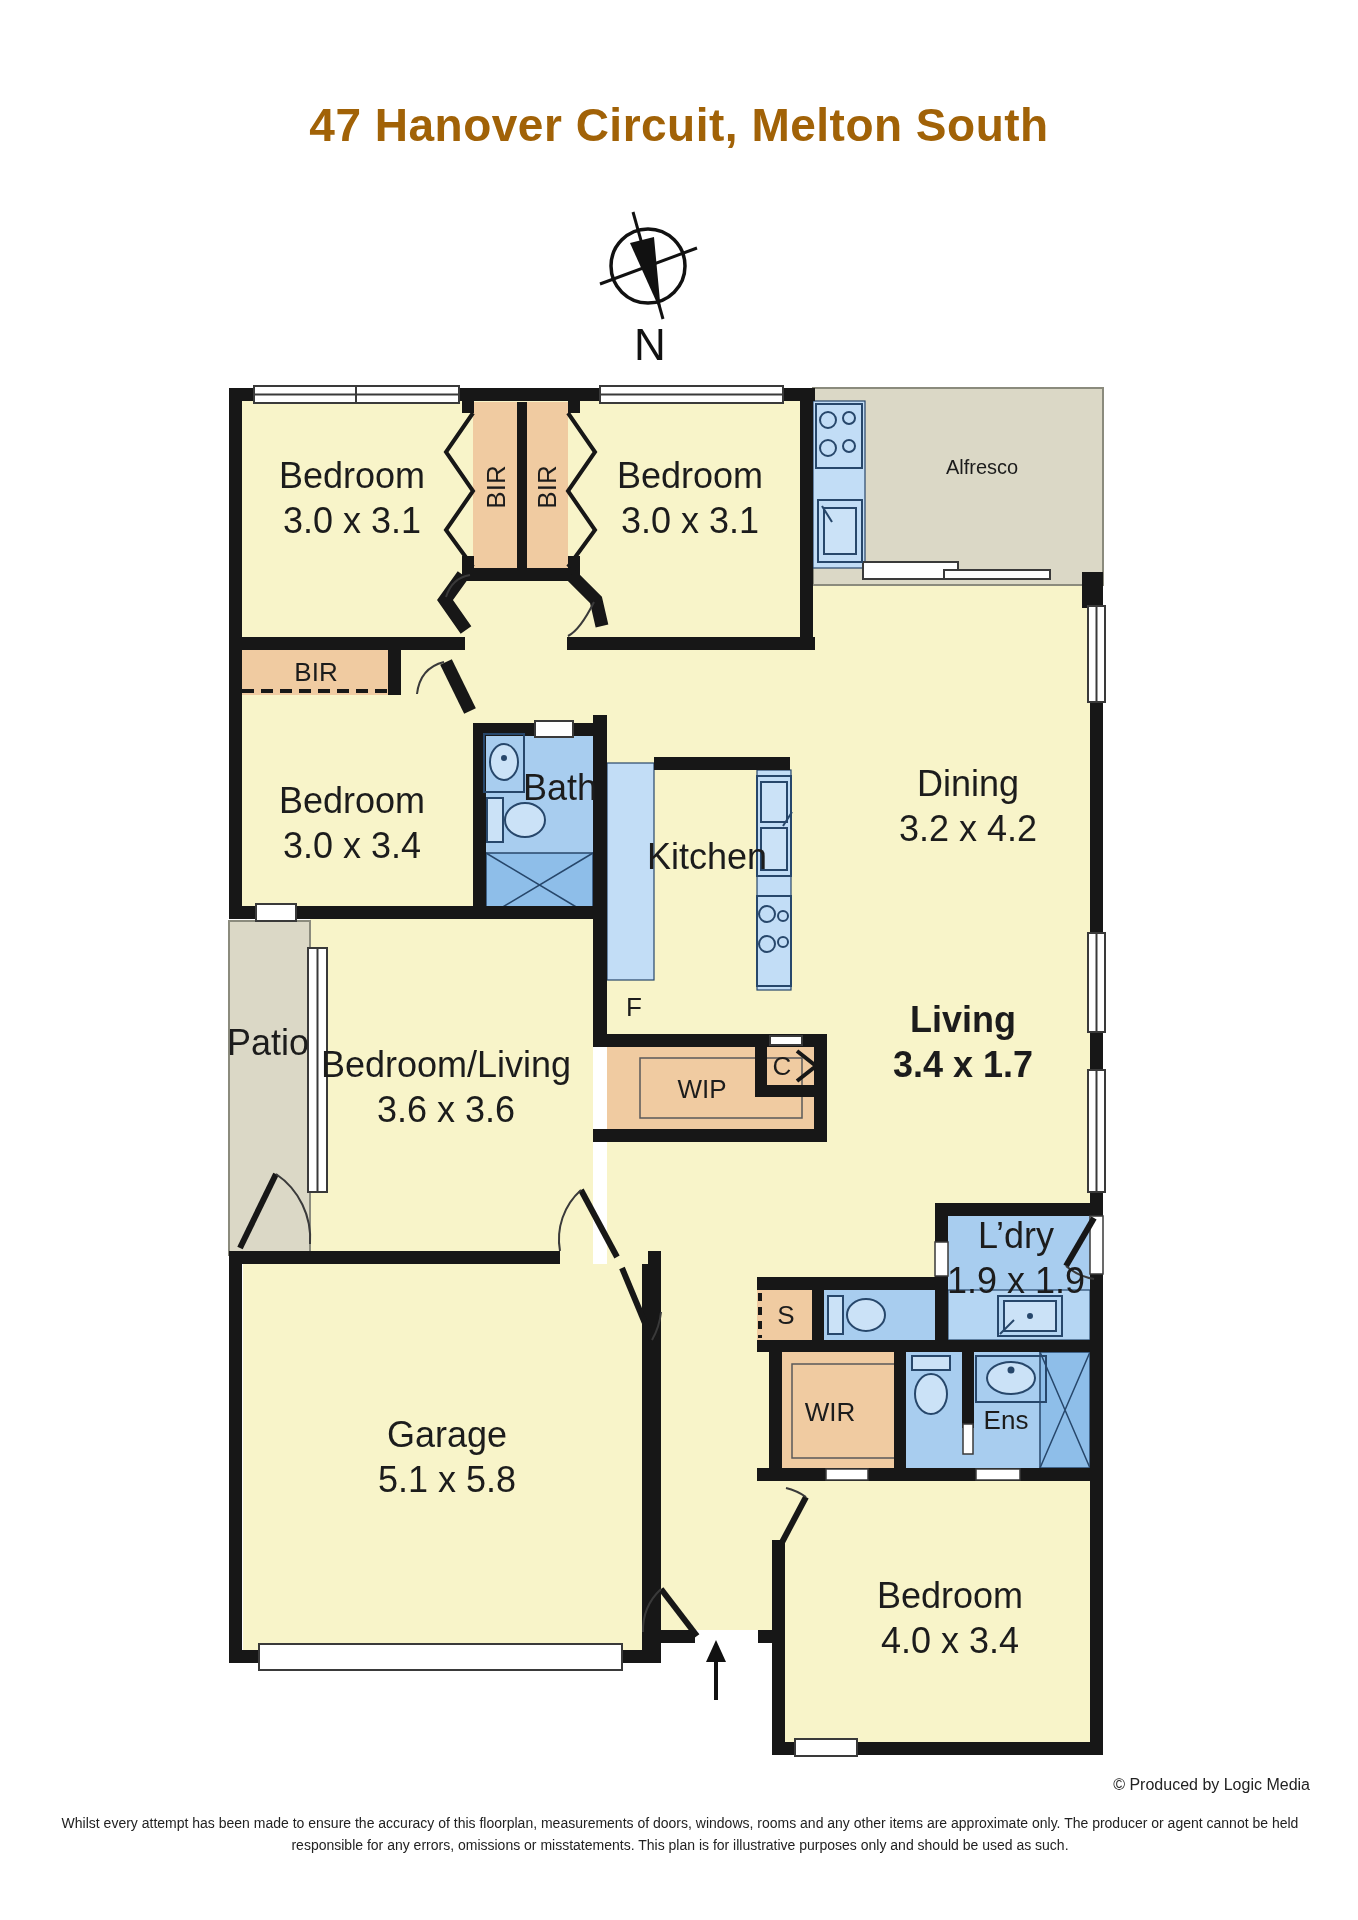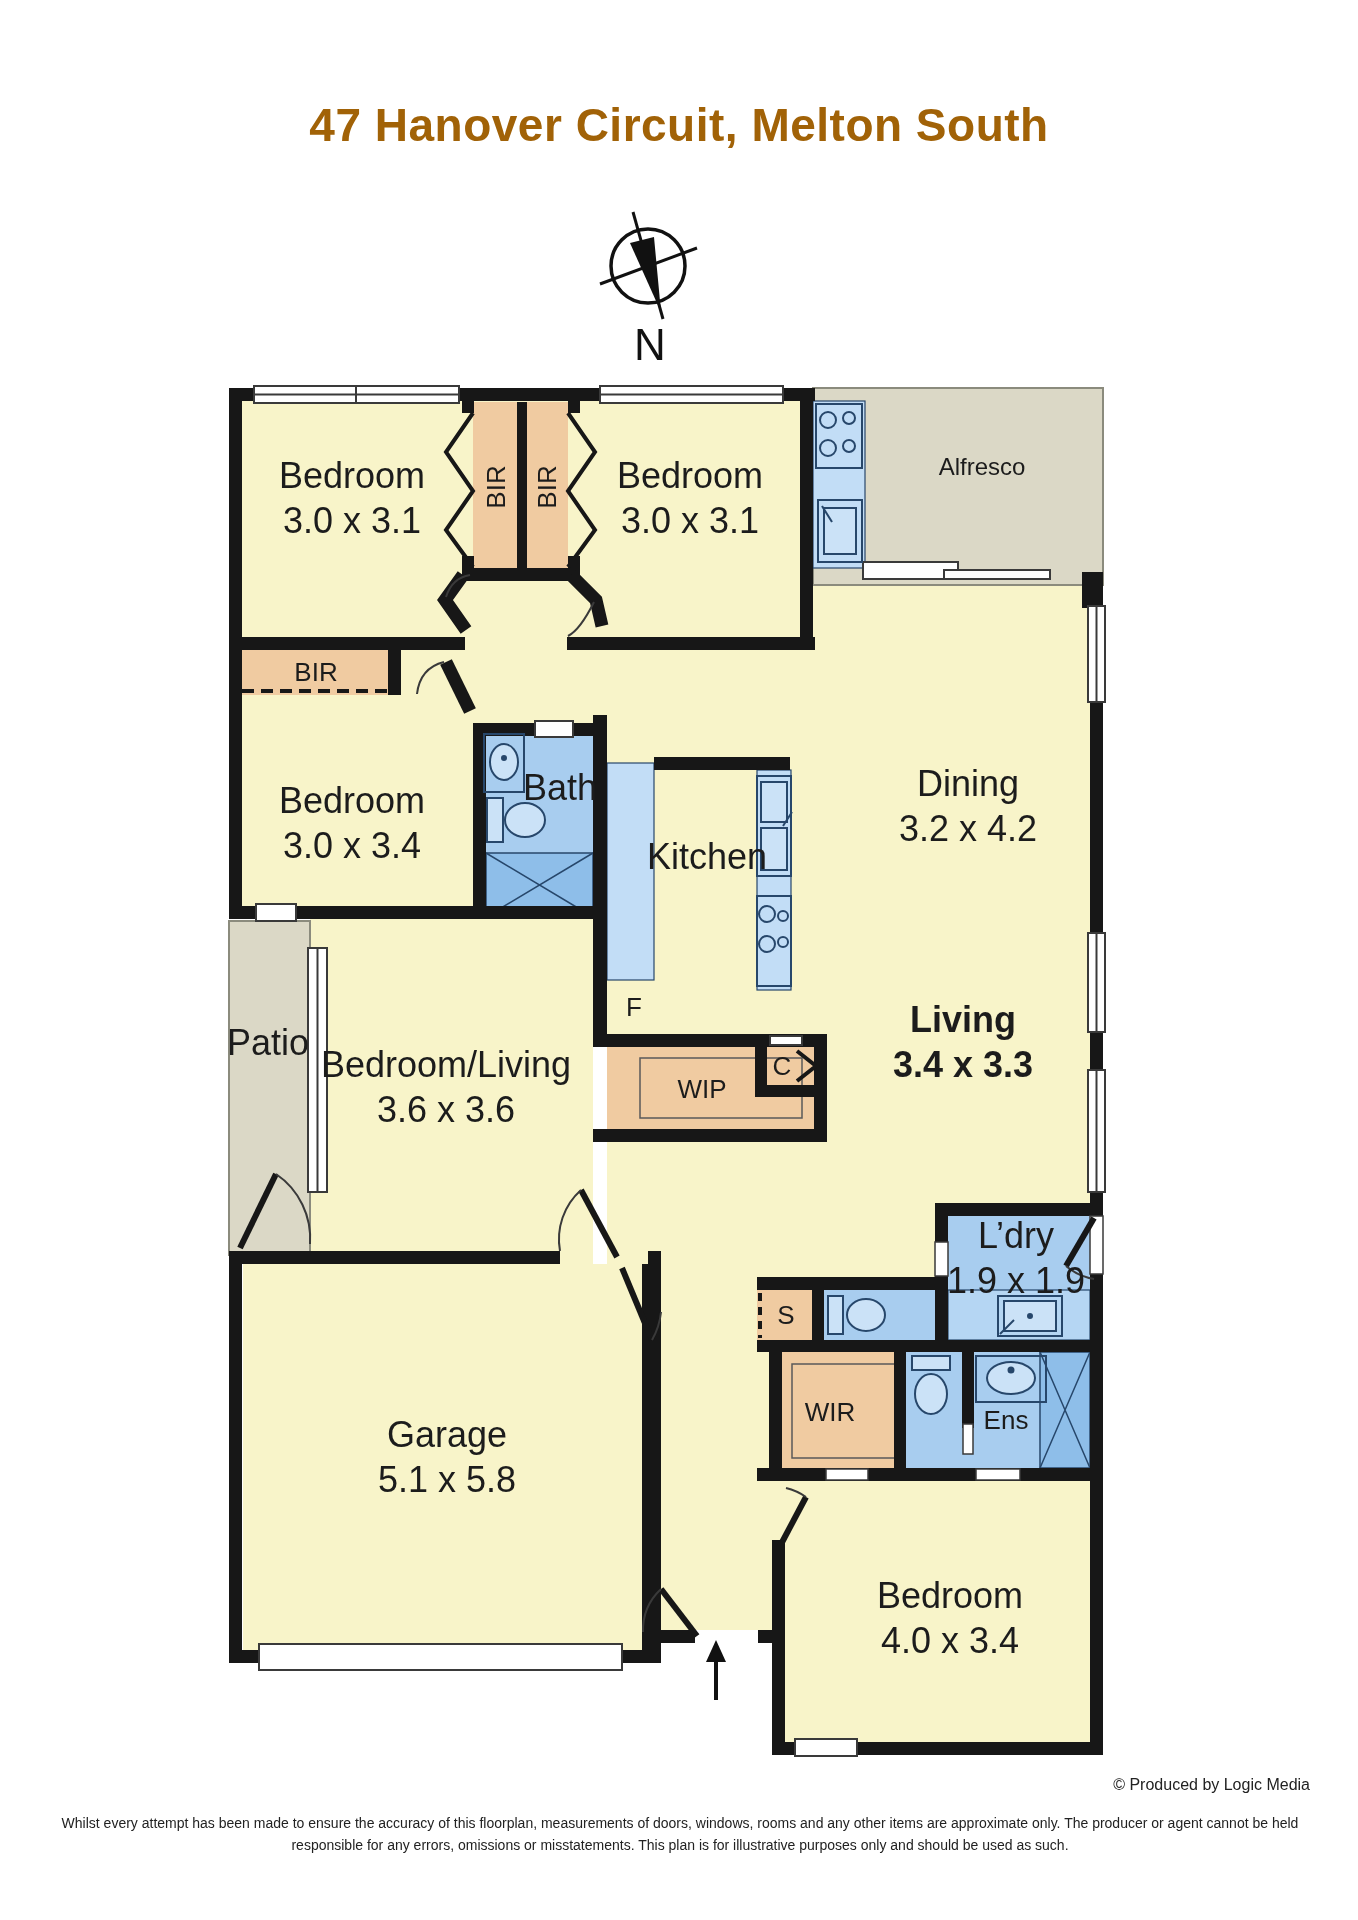--- a/index.html
+++ b/index.html
@@ -247,21 +247,21 @@
   <div class="lbl" style="left:352px;top:498px;">
     <div>Bedroom</div>
     <div>3.0 x 3.1</div>
   </div>
   <div class="vlbl" style="left:496px;top:487px;">BIR</div>
   <div class="vlbl" style="left:547px;top:487px;">BIR</div>
   <div class="lbl" style="left:690px;top:498px;">
     <div>Bedroom</div>
     <div>3.0 x 3.1</div>
   </div>
-  <div class="lbl" style="left:982px;top:467px;font-size:24px;">Alfresco</div>
+  <div class="lbl" style="left:982px;top:467px;font-size:20px;">Alfresco</div>
   <div class="lbl small" style="left:316px;top:672px;">BIR</div>
   <div class="lbl" style="left:352px;top:823px;">
     <div>Bedroom</div>
     <div>3.0 x 3.4</div>
   </div>
   <div class="lbl" style="left:560px;top:787px;">Bath</div>
   <div class="lbl" style="left:707px;top:856px;text-align:right;">Kitchen</div>
   <div class="lbl small" style="left:634px;top:1007px;">F</div>
   <div class="lbl" style="left:968px;top:806px;">
     <div>Dining</div>
@@ -269,21 +269,21 @@
   </div>
   <div class="lbl" style="left:268px;top:1042px;">Patio</div>
   <div class="lbl" style="left:446px;top:1087px;">
     <div>Bedroom/Living</div>
     <div>3.6 x 3.6</div>
   </div>
   <div class="lbl small" style="left:702px;top:1089px;">WIP</div>
   <div class="lbl small" style="left:782px;top:1066px;">C</div>
   <div class="lbl" style="left:963px;top:1042px;font-weight:bold;">
     <div>Living</div>
-    <div>3.4 x 3.3</div>
+    <div>3.4 x 1.7</div>
   </div>
   <div class="lbl" style="left:1016px;top:1258px;">
     <div>L’dry</div>
     <div>1.9 x 1.9</div>
   </div>
   <div class="lbl small" style="left:786px;top:1315px;">S</div>
   <div class="lbl small" style="left:830px;top:1412px;">WIR</div>
   <div class="lbl small" style="left:1006px;top:1420px;">Ens</div>
   <div class="lbl" style="left:447px;top:1457px;">
     <div>Garage</div>

